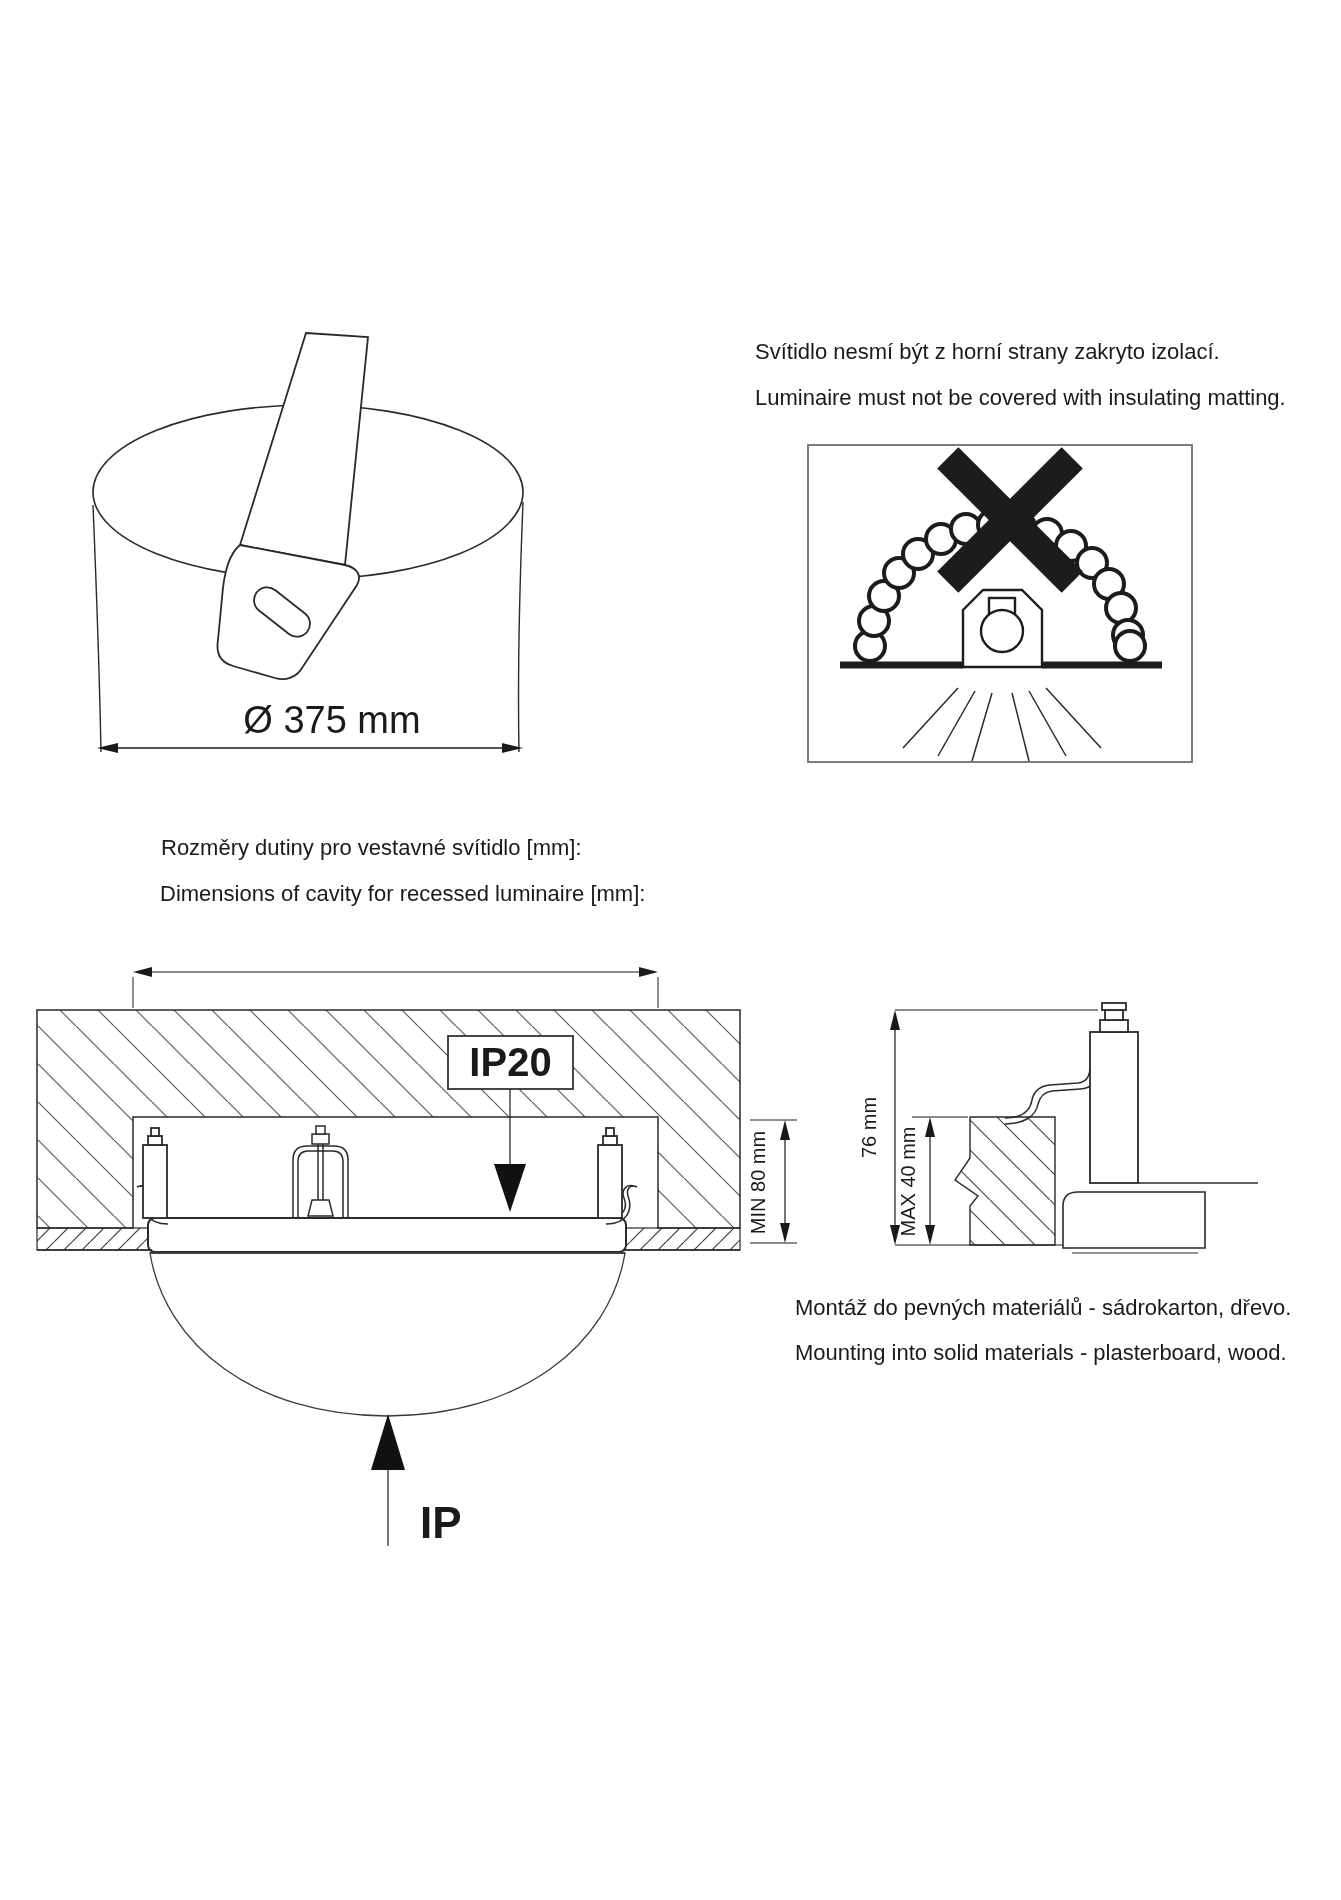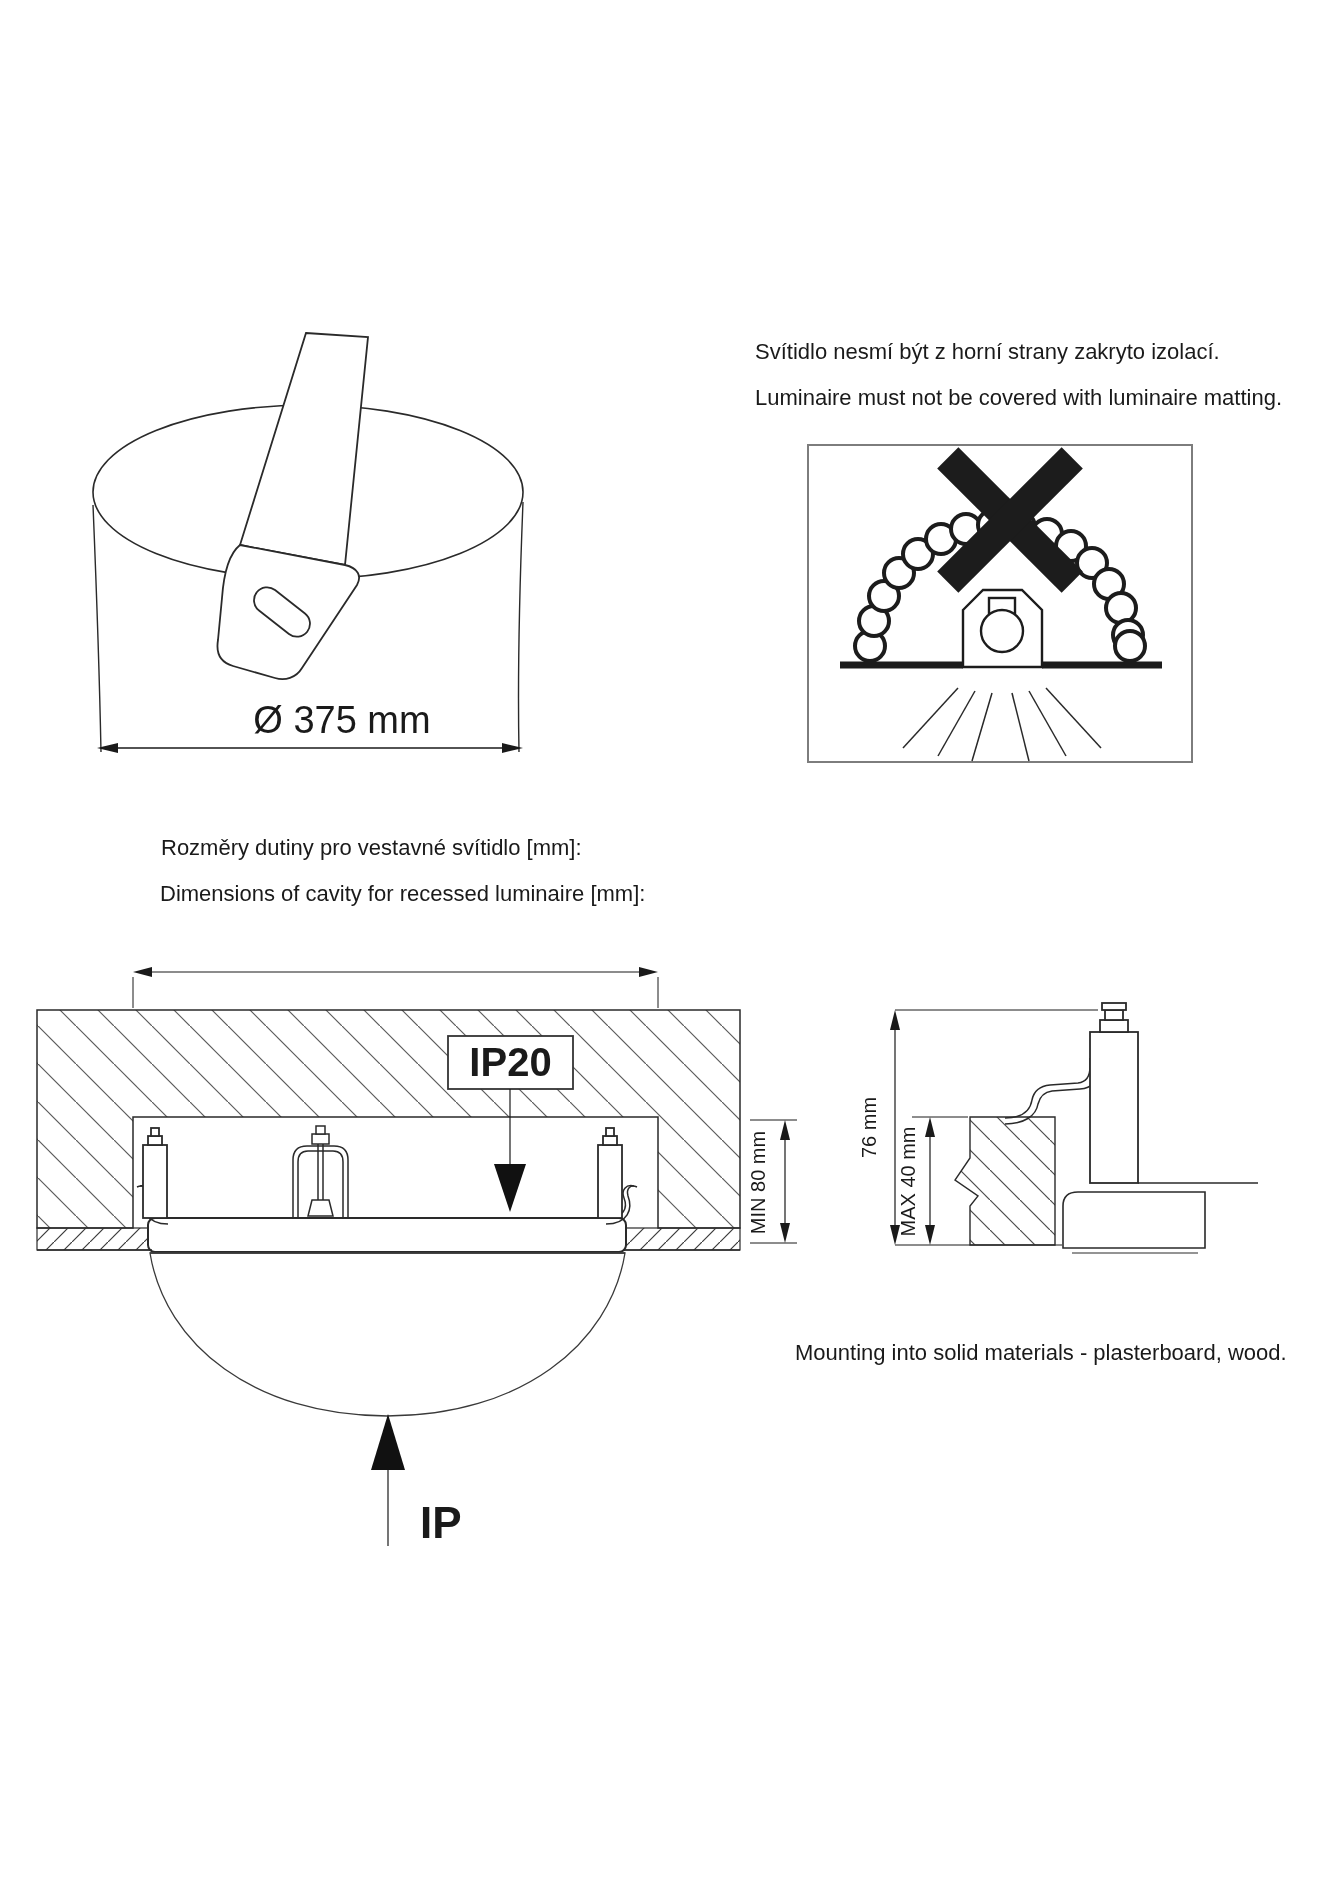--- a/index.html
+++ b/index.html
@@ -222,33 +222,34 @@
       </g>
 
       <g stroke="#2a2a2a" fill="none">
         <line x1="1138" y1="1183" x2="1258" y2="1183" stroke-width="1.5"></line>
         <path d="M1063,1248 V1206 Q1063,1192 1078,1192 H1205 V1248 Z" fill="#ffffff" stroke-width="1.6"></path>
         <line x1="1072" y1="1253" x2="1198" y2="1253" stroke-width="1.2"></line>
       </g>
     </g>
   </svg>
 
-  <div class="txt dim-text-big centered" style="left:94px;top:700px;width:496px;">Ø 375 mm</div>
+  <div class="txt dim-text-big centered" style="left:84px;top:700px;width:496px;">Ø 375 mm</div>
 
   <div class="txt body-text" style="left:755px;top:340px;">Svítidlo nesmí být z horní strany zakryto izolací.</div>
-  <div class="txt body-text" style="left:755px;top:386px;">Luminaire must not be covered with luminaire matting.</div>
+  <div class="txt body-text" style="left:755px;top:386px;">Luminaire must not be covered with insulating matting.</div>
 
   <div class="txt body-text" style="left:161px;top:836px;">Rozměry dutiny pro vestavné svítidlo [mm]:</div>
   <div class="txt body-text" style="left:160px;top:882px;">Dimensions of cavity for recessed luminaire [mm]:</div>
 
 
   <div class="txt ip20-label" style="left:448px;top:1036px;">IP20</div>
 
   <div class="txt dim-text rot90" style="left:747px;top:1245px;width:125px;">MIN 80 mm</div>
 
   <div class="txt dim-text rot90" style="left:858px;top:1245px;width:235px;">76 mm</div>
 
   <div class="txt dim-text rot90" style="left:897px;top:1243px;width:123px;">MAX 40 mm</div>
 
+  <div class="txt body-text" style="left:795px;top:1296px;">Montáž do pevných materiálů - sádrokarton, dřevo.</div>
   <div class="txt body-text" style="left:795px;top:1341px;">Mounting into solid materials - plasterboard, wood.</div>
 
   <div class="txt ip-label" style="left:420px;top:1498px;text-align:center;">IP</div>
 </div>
 
 </body></html>

